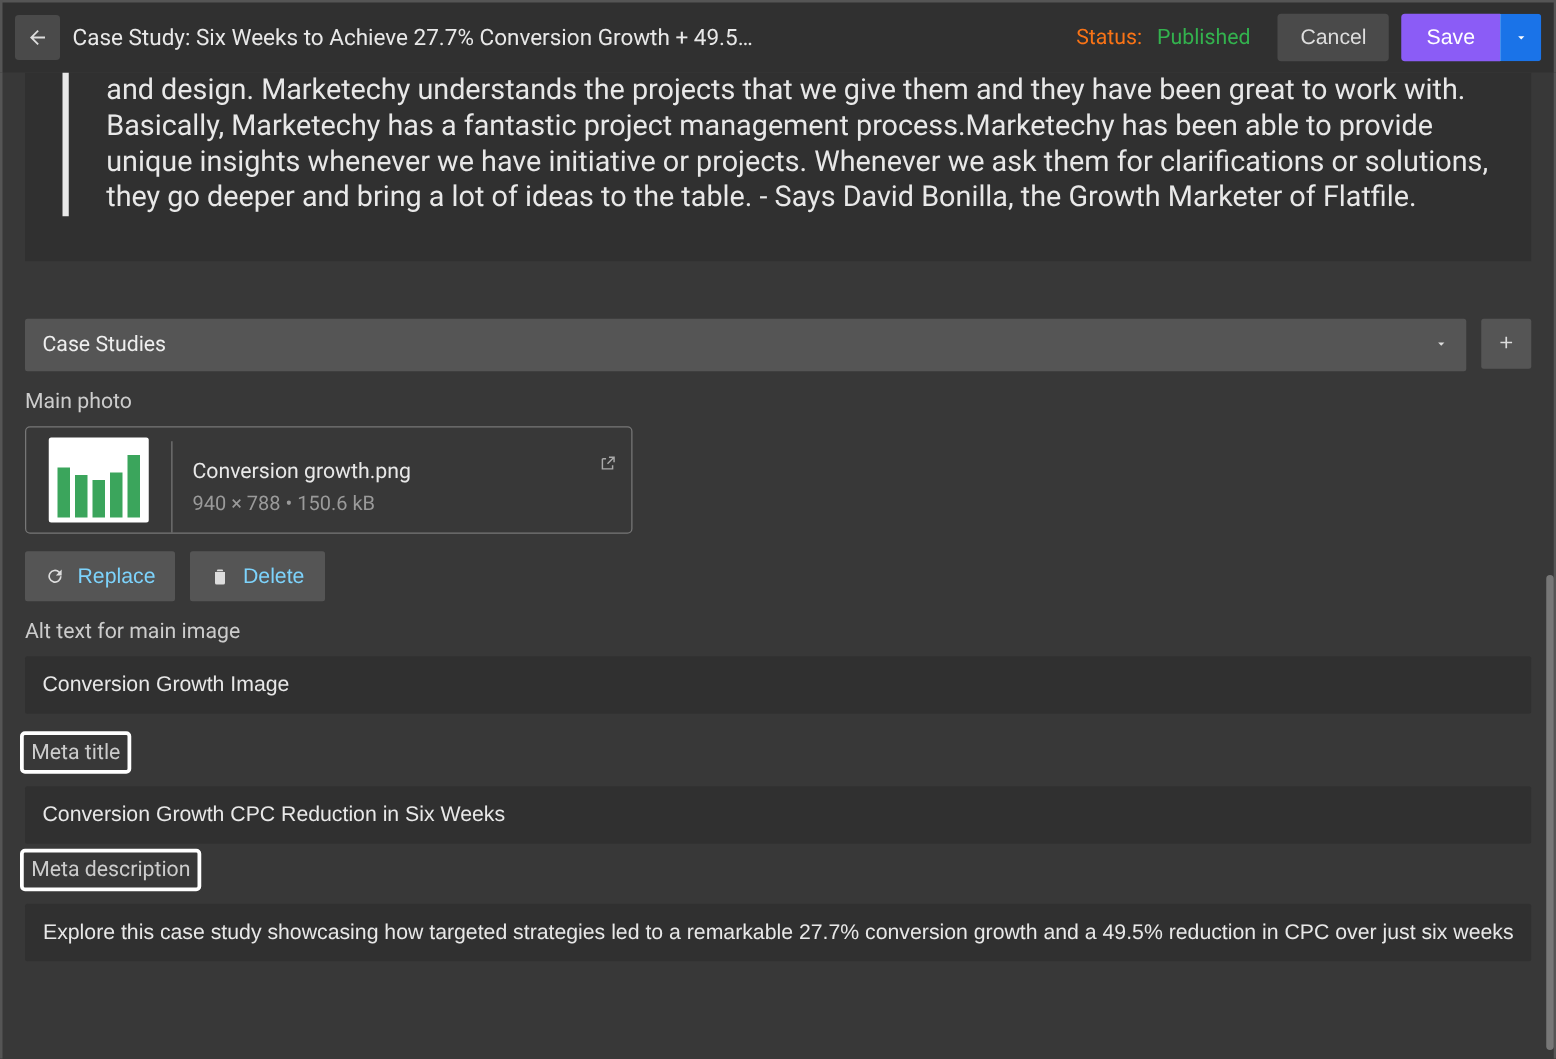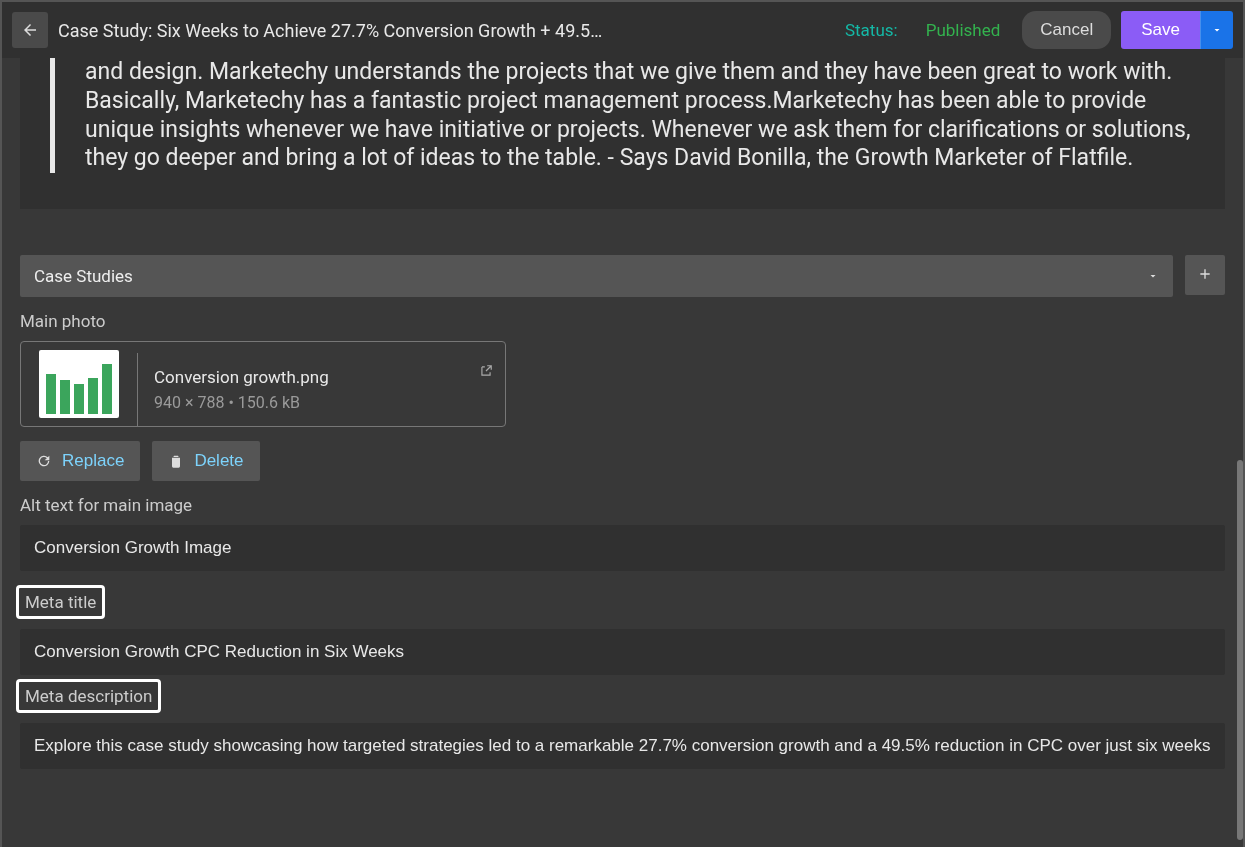--- a/index.html
+++ b/index.html
@@ -36,29 +36,29 @@
 .back-btn svg { width: 18px; height: 18px; fill: #ddd; }
 .page-title {
   flex: 1;
   font-size: 18px;
   font-weight: 400;
   color: #e8e8e8;
   white-space: nowrap;
   overflow: hidden;
   text-overflow: ellipsis;
 }
-.status-label { font-size: 17px; color: #14b8a6; margin-right: 18px; }
+.status-label { font-size: 17px; color: #f97316; margin-right: 2px; }
 .status-val { font-size: 17px; color: #33b24e; margin-right: 12px; }
 .btn-cancel {
   background: #4a4a4a;
   border: none;
   color: #ddd;
   font-size: 17px;
   padding: 9px 18px;
-  border-radius: 14px;
+  border-radius: 3px;
   cursor: pointer;
 }
 .btn-save-group { display: flex; }
 .btn-save {
   background: #8b5cf6;
   border: none;
   color: #fff;
   font-size: 17px;
   padding: 9px 20px;
   border-radius: 3px 0 0 3px;

